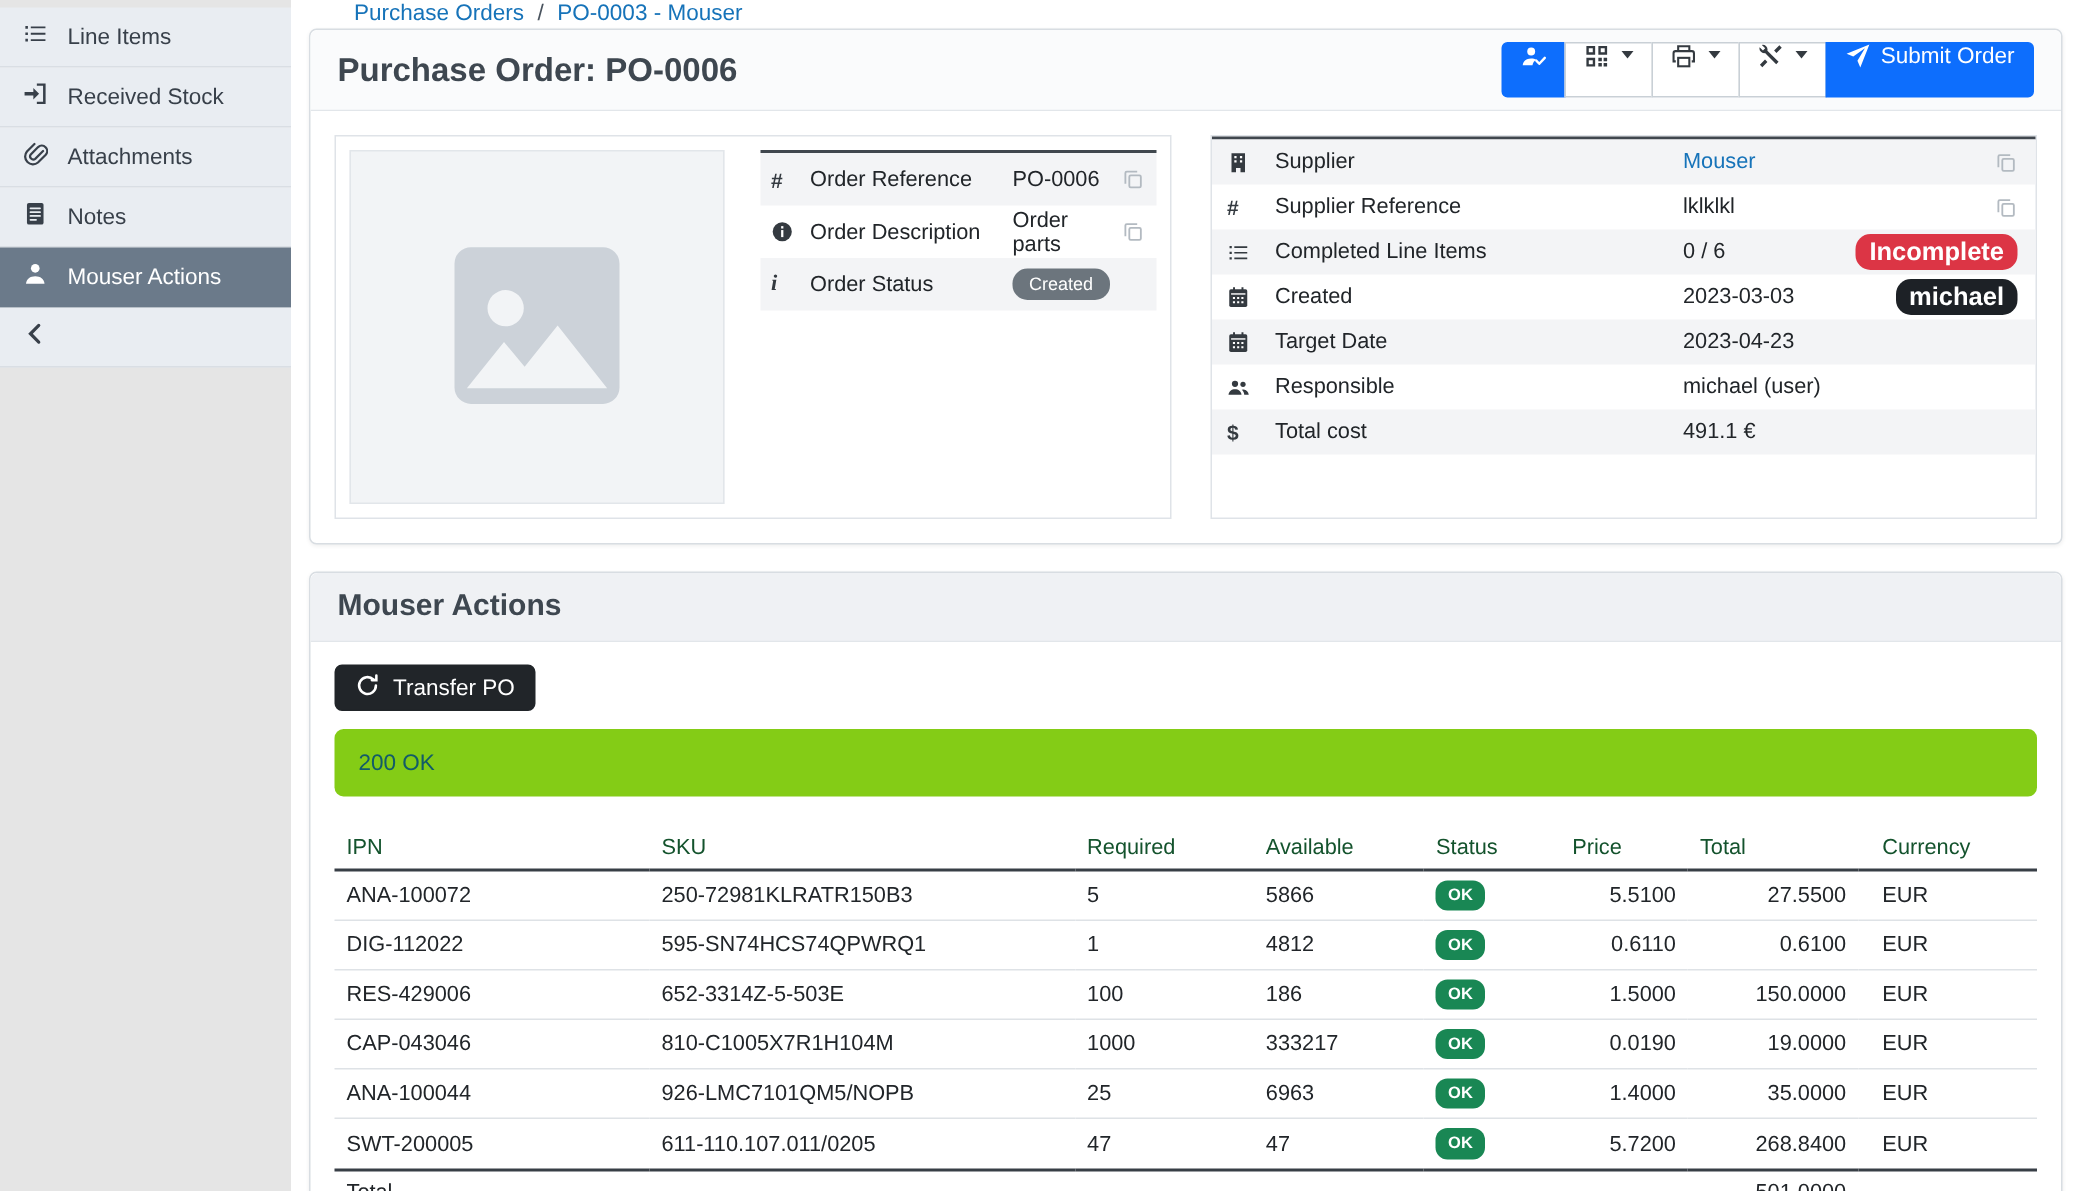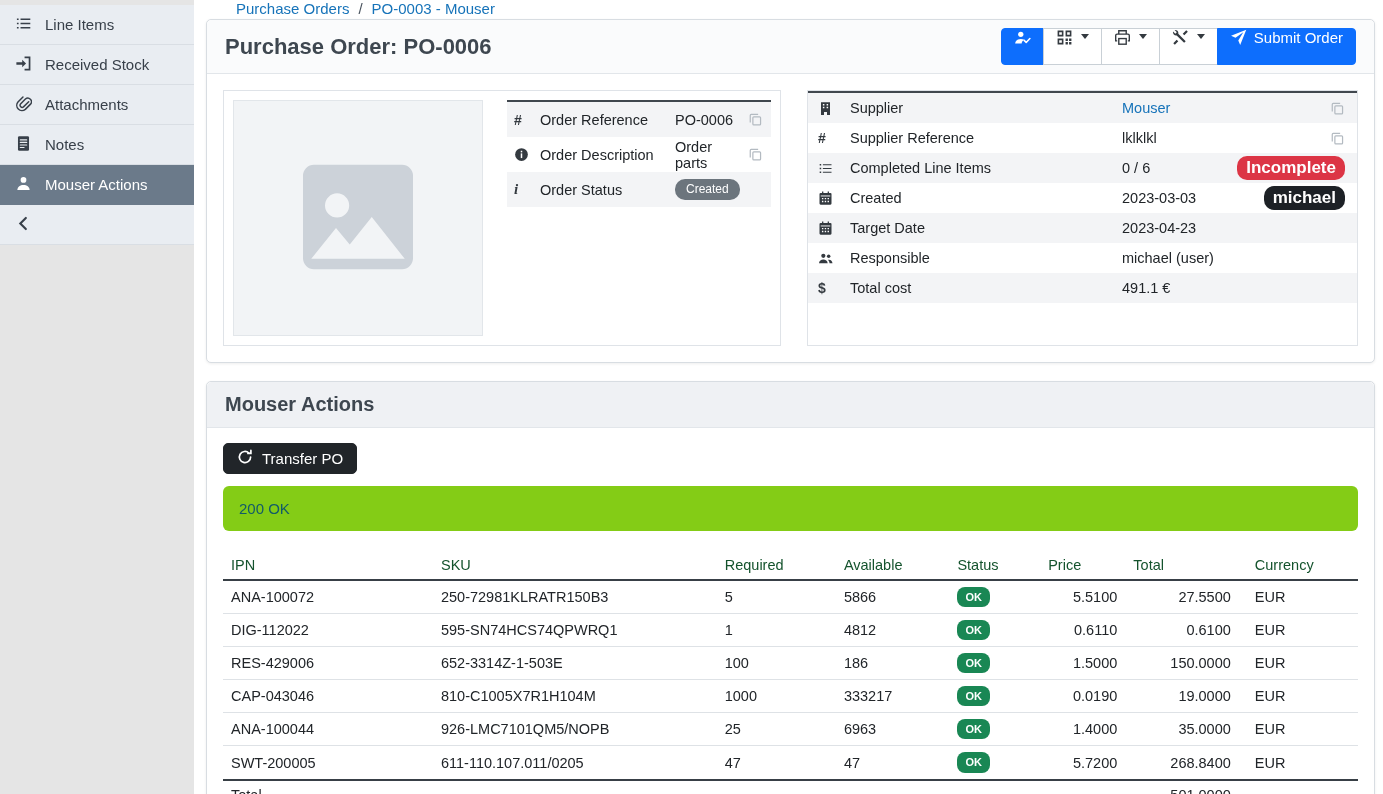--- a/index.html
+++ b/index.html
@@ -400,21 +400,21 @@
               <td>595-SN74HCS74QPWRQ1</td>
               <td>1</td>
               <td>4812</td>
               <td><span class="badge badge-ok">OK</span></td>
               <td class="num">0.6110</td>
               <td class="num">0.6100</td>
               <td class="cur">EUR</td>
             </tr>
             <tr>
               <td>RES-429006</td>
-              <td>652-3314Z-1-503E</td>
+              <td>652-3314Z-5-503E</td>
               <td>100</td>
               <td>186</td>
               <td><span class="badge badge-ok">OK</span></td>
               <td class="num">1.5000</td>
               <td class="num">150.0000</td>
               <td class="cur">EUR</td>
             </tr>
             <tr>
               <td>CAP-043046</td>
               <td>810-C1005X7R1H104M</td>

